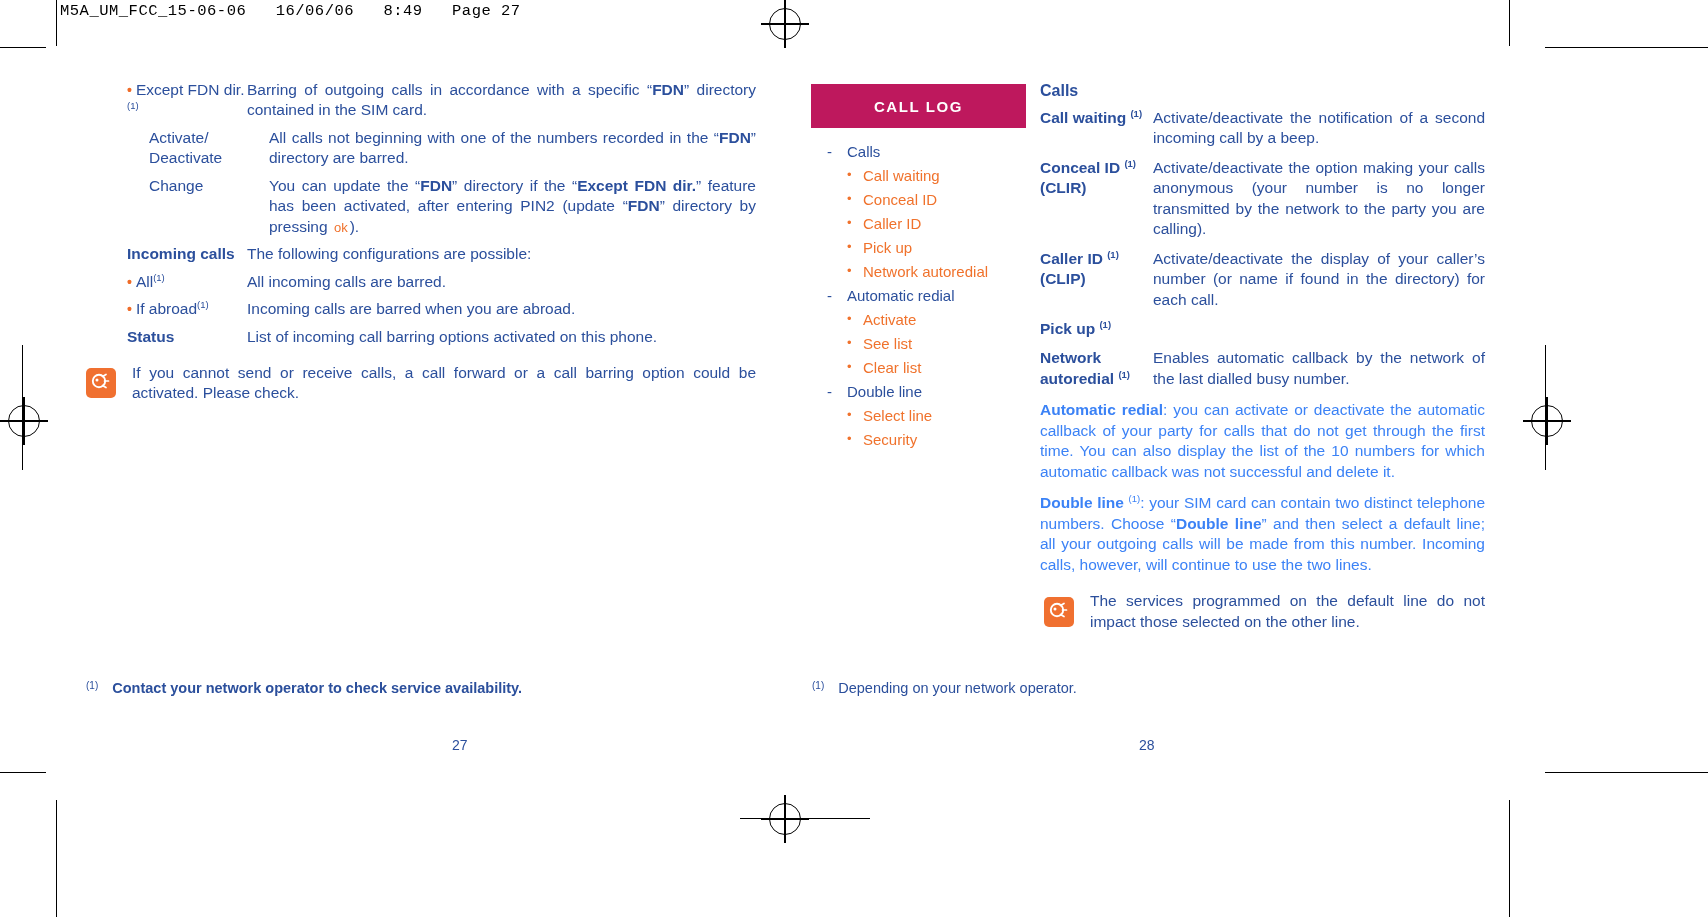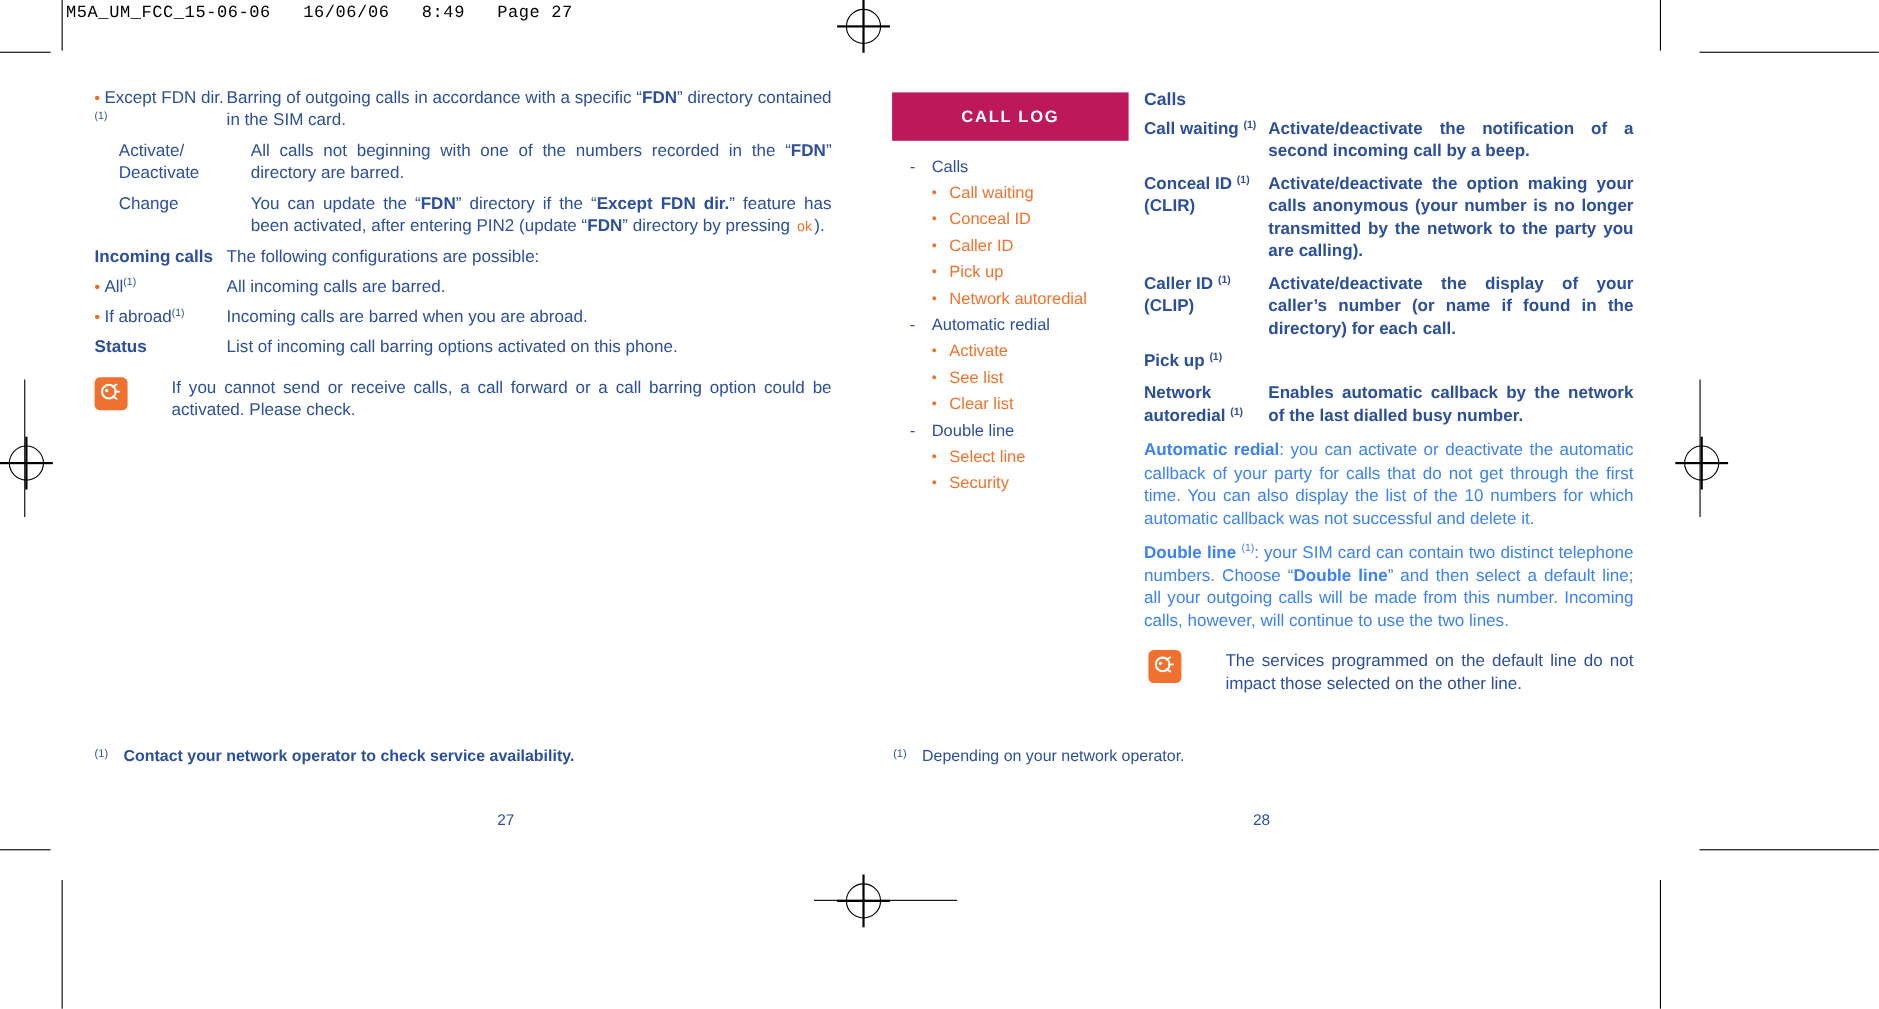--- a/index.html
+++ b/index.html
@@ -32,34 +32,35 @@
   .reg:after{top:50%;left:-9px;height:1.3px;width:48px;margin-top:-0.65px;}
 
   
   .col{position:absolute;}
 
   .row{display:flex;margin-bottom:7px;}
   .rowlabel{
     width:120px;flex:0 0 120px;
     font-size:15.5px;line-height:1.30;
     color:#2b4f9c;
+    margin-left:41px;
   }
   .rowtext{
     flex:1;
     font-size:15.5px;line-height:1.32;
     color:#2b4f9c;
     text-align:justify;
   }
   .b{font-weight:bold;}
   .bullet{color:#ef6c28;font-weight:bold;margin-right:4px;font-size:14px;line-height:1;}
   .indent{padding-left:22px;}
   .sup{font-size:9.5px;vertical-align:super;}
 
   
-  .note{display:flex;align-items:flex-start;margin-top:16px;gap:24px;}
+  .note{display:flex;align-items:center;margin-top:16px;}
   .noteicon{
     width:30px;height:30px;flex:0 0 30px;background:#f07030;border-radius:5px;
     margin-right:16px;position:relative;
   }
   .noteicon svg{position:absolute;left:4px;top:4px;}
   .notetext{
     font-size:15.5px;line-height:1.32;color:#2b4f9c;text-align:justify;flex:1;
   }
 
   
@@ -75,21 +76,21 @@
   .tdot{width:16px;flex:0 0 16px;font-size:13px;line-height:1.35;}
 
   
   .rhead{font-weight:bold;font-size:16px;margin-bottom:8px;color:#2b4f9c;}
   .rrow{display:flex;margin-bottom:9px;}
   .rlabel{
     width:113px;flex:0 0 113px;font-weight:bold;font-size:15.5px;line-height:1.30;
     color:#2b4f9c;
   }
   .rtext{
-    flex:1;font-size:15.5px;line-height:1.32;color:#2b4f9c;text-align:justify;font-weight:bold;
+    flex:1;font-size:15.5px;line-height:1.32;color:#2b4f9c;text-align:justify;
   }
   .para{font-size:15.5px;line-height:1.32;color:#3b82f6;text-align:justify;margin-bottom:11px;}
 
   
   .foot{position:absolute;display:flex;font-size:14.5px;color:#2b4f9c;}
   .footmark{font-size:10px;vertical-align:super;margin-right:14px;}
   .pagenum{position:absolute;font-size:14px;color:#2b4f9c;}
 
   .handset{display:inline-block;width:9px;height:15px;position:relative;vertical-align:-3px;margin:0 3px;}
   .okkey{display:inline-block;color:#f0722c;font-size:13px;margin:0 2px;}

